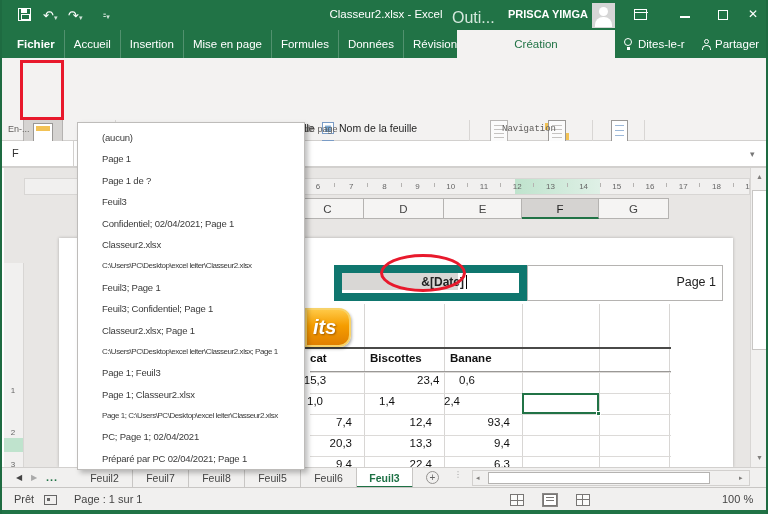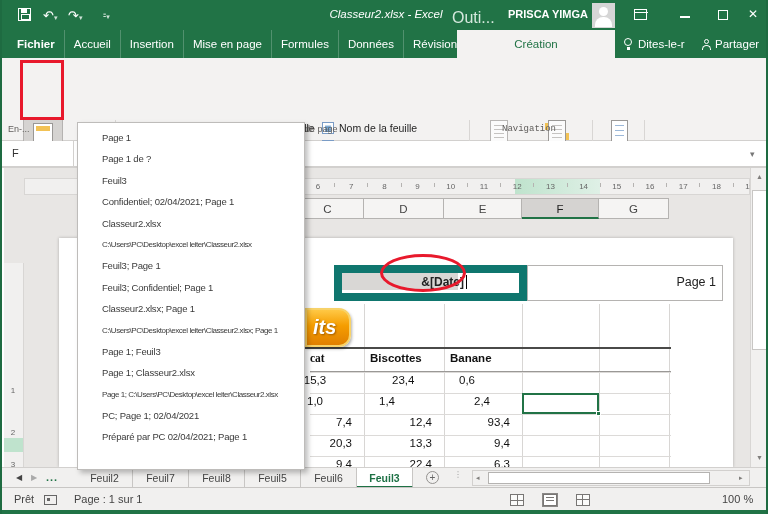--- a/index.html
+++ b/index.html
@@ -7,21 +7,21 @@
   #app{position:relative;width:768px;height:514px;background:#fff;overflow:hidden;
        border-left:2px solid #1e6b41;border-right:2px solid #1e6b41;}
   .a{position:absolute;}
   
   .titlebar{left:0;top:0;width:768px;height:30px;background:#217346;color:#fff;}
   .qat-ic{top:8px;height:15px;color:#fff;font-size:13px;line-height:15px;}
   .save-ic{left:16px;width:13px;height:13px;border:1.5px solid #fff;}
   .save-ic:before{content:"";position:absolute;left:2px;top:0;width:6px;height:4px;background:#fff;}
   .save-ic:after{content:"";position:absolute;left:2px;bottom:0;width:7px;height:4px;border:1px solid #fff;}
   .qcaret{font-size:7px;color:#cfe3d8;}
-  .win-title{top:8px;left:250px;width:268px;text-align:center;font-size:11.5px;color:#fff;font-style:italic;}
+  .win-title{top:8px;left:250px;width:268px;text-align:center;font-size:11.5px;color:#fff;}
   .ctx-label{top:9px;left:450px;font-size:16px;color:#d5e8dd;}
   .user-name{top:8px;left:503px;width:86px;font-size:11px;font-weight:bold;text-align:center;}
   .avatar{top:3px;left:590px;width:23px;height:25px;background:#d6d6d6;}
   .avatar i{position:absolute;left:7px;top:4px;width:9px;height:9px;border-radius:50%;background:#fff;}
   .avatar u{position:absolute;left:3px;top:14px;width:17px;height:10px;border-radius:8px 8px 0 0;background:#fff;}
   .rdo-ic{top:9px;left:632px;width:13px;height:11px;border:1px solid #fff;}
   .rdo-ic:before{content:"";position:absolute;left:0;top:2px;width:13px;height:1px;background:#fff;}
   .min-ic{top:16px;left:678px;width:10px;height:1.5px;background:#fff;}
   .max-ic{top:10px;left:716px;width:10px;height:10px;border:1.2px solid #fff;}
   .cls-ic{top:7px;left:746px;font-size:12px;color:#fff;}
@@ -342,29 +342,29 @@
     <div class="a t-hu"></div>
     <div class="a hdrbox-c">
       <div class="hl"></div>
       <span class="hdrfield">&amp;[Date]</span>
       <span class="cursorbar"></span>
     </div>
     <div class="a hdrbox-r">Page 1</div>
     <div class="a redellipse"></div>
     <div class="a wordart">its</div>
     <div id="table-cells">
-        <div class="thdr" style="left: 306px; font-family: Liberation Serif, serif;">cat</div>
+        <div class="thdr" style="left: 306px;">cat</div>
         <div class="thdr" style="left: 366px;">Biscottes</div>
         <div class="thdr" style="left: 446px;">Banane</div>
         <div class="tcell" style="left: 288px; width: 46px; text-align: center; top: 206px;">15,3</div>
-        <div class="tcell" style="left: 348px; width: 46px; text-align: center; top: 206px; padding-left: 40px;">23,4</div>
+        <div class="tcell" style="left: 373px; width: 46px; text-align: center; top: 206px; padding-left: 40px;">23,4</div>
         <div class="tcell" style="left: 440px; width: 46px; text-align: center; top: 206px;">0,6</div>
         <div class="tcell" style="left: 288px; width: 46px; text-align: center; top: 227px;">1,0</div>
         <div class="tcell" style="left: 360px; width: 46px; text-align: center; top: 227px;">1,4</div>
-        <div class="tcell" style="left: 440px; width: 46px; text-align: right; top: 227px;">2,4</div>
+        <div class="tcell" style="left: 440px; width: 46px; text-align: left; top: 227px;">2,4</div>
         <div class="tcell" style="left: 288px; width: 60px; text-align: right; top: 248px;">7,4</div>
         <div class="tcell" style="left: 360px; width: 68px; text-align: right; top: 248px;">12,4</div>
         <div class="tcell" style="left: 440px; width: 66px; text-align: right; top: 248px;">93,4</div>
         <div class="tcell" style="left: 288px; width: 60px; text-align: right; top: 269px;">20,3</div>
         <div class="tcell" style="left: 360px; width: 68px; text-align: right; top: 269px;">13,3</div>
         <div class="tcell" style="left: 440px; width: 66px; text-align: right; top: 269px;">9,4</div>
         <div class="tcell" style="left: 288px; width: 60px; text-align: right; top: 290px;">9,4</div>
         <div class="tcell" style="left: 360px; width: 68px; text-align: right; top: 290px;">22,4</div>
         <div class="tcell" style="left: 440px; width: 66px; text-align: right; top: 290px;">6,3</div>
       </div>
@@ -372,20 +372,21 @@
     <div class="a fillhandle"></div>
     <div class="a vscroll">
       <div class="arr" style="top:1px;">▲</div>
       <div class="vthumb"></div>
       <div class="arr" style="top:282px;">▼</div>
     </div>
   </div>
 
   <div class="a dropdown">
     <div id="dd-items">
+        <div class="dd-item">(aucun)</div>
         <div class="dd-item">Page 1</div>
         <div class="dd-item">Page 1 de ?</div>
         <div class="dd-item">Feuil3</div>
         <div class="dd-item"> Confidentiel; 02/04/2021; Page 1</div>
         <div class="dd-item">Classeur2.xlsx</div>
         <div class="dd-item sm">C:\Users\PC\Desktop\excel leiter\Classeur2.xlsx</div>
         <div class="dd-item">Feuil3; Page 1</div>
         <div class="dd-item">Feuil3;  Confidentiel; Page 1</div>
         <div class="dd-item">Classeur2.xlsx; Page 1</div>
         <div class="dd-item sm">C:\Users\PC\Desktop\excel leiter\Classeur2.xlsx; Page 1</div>

